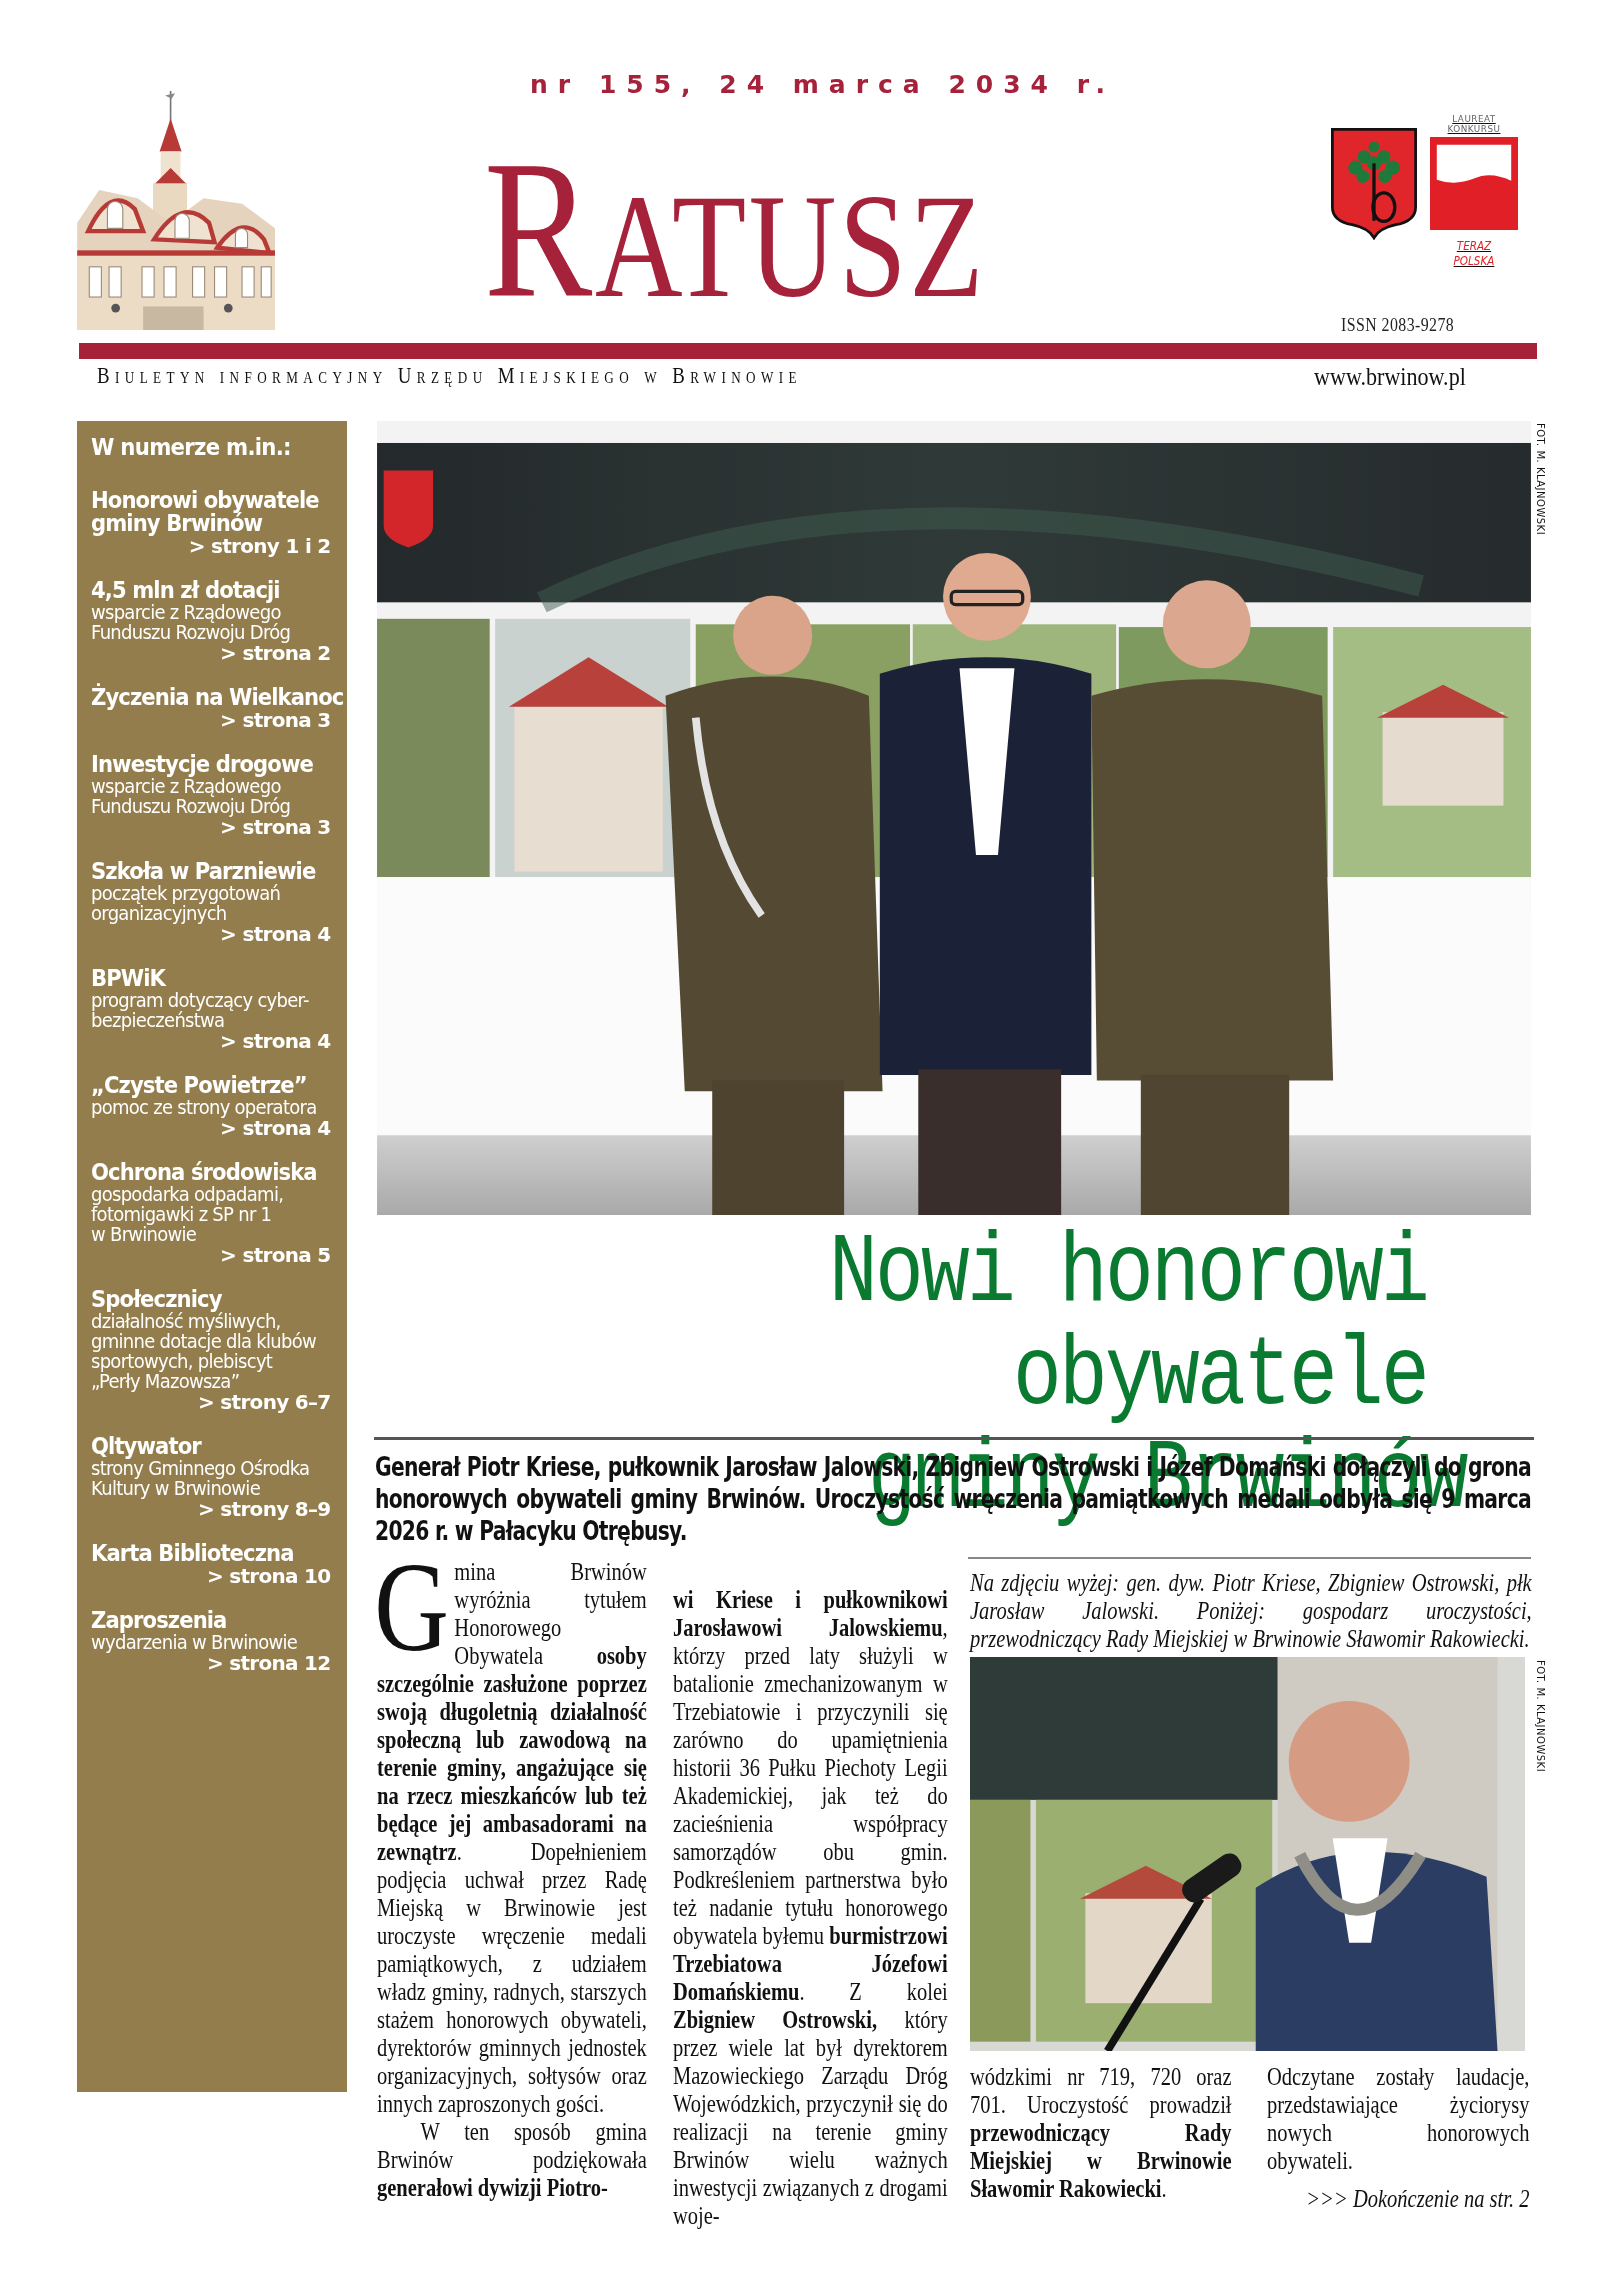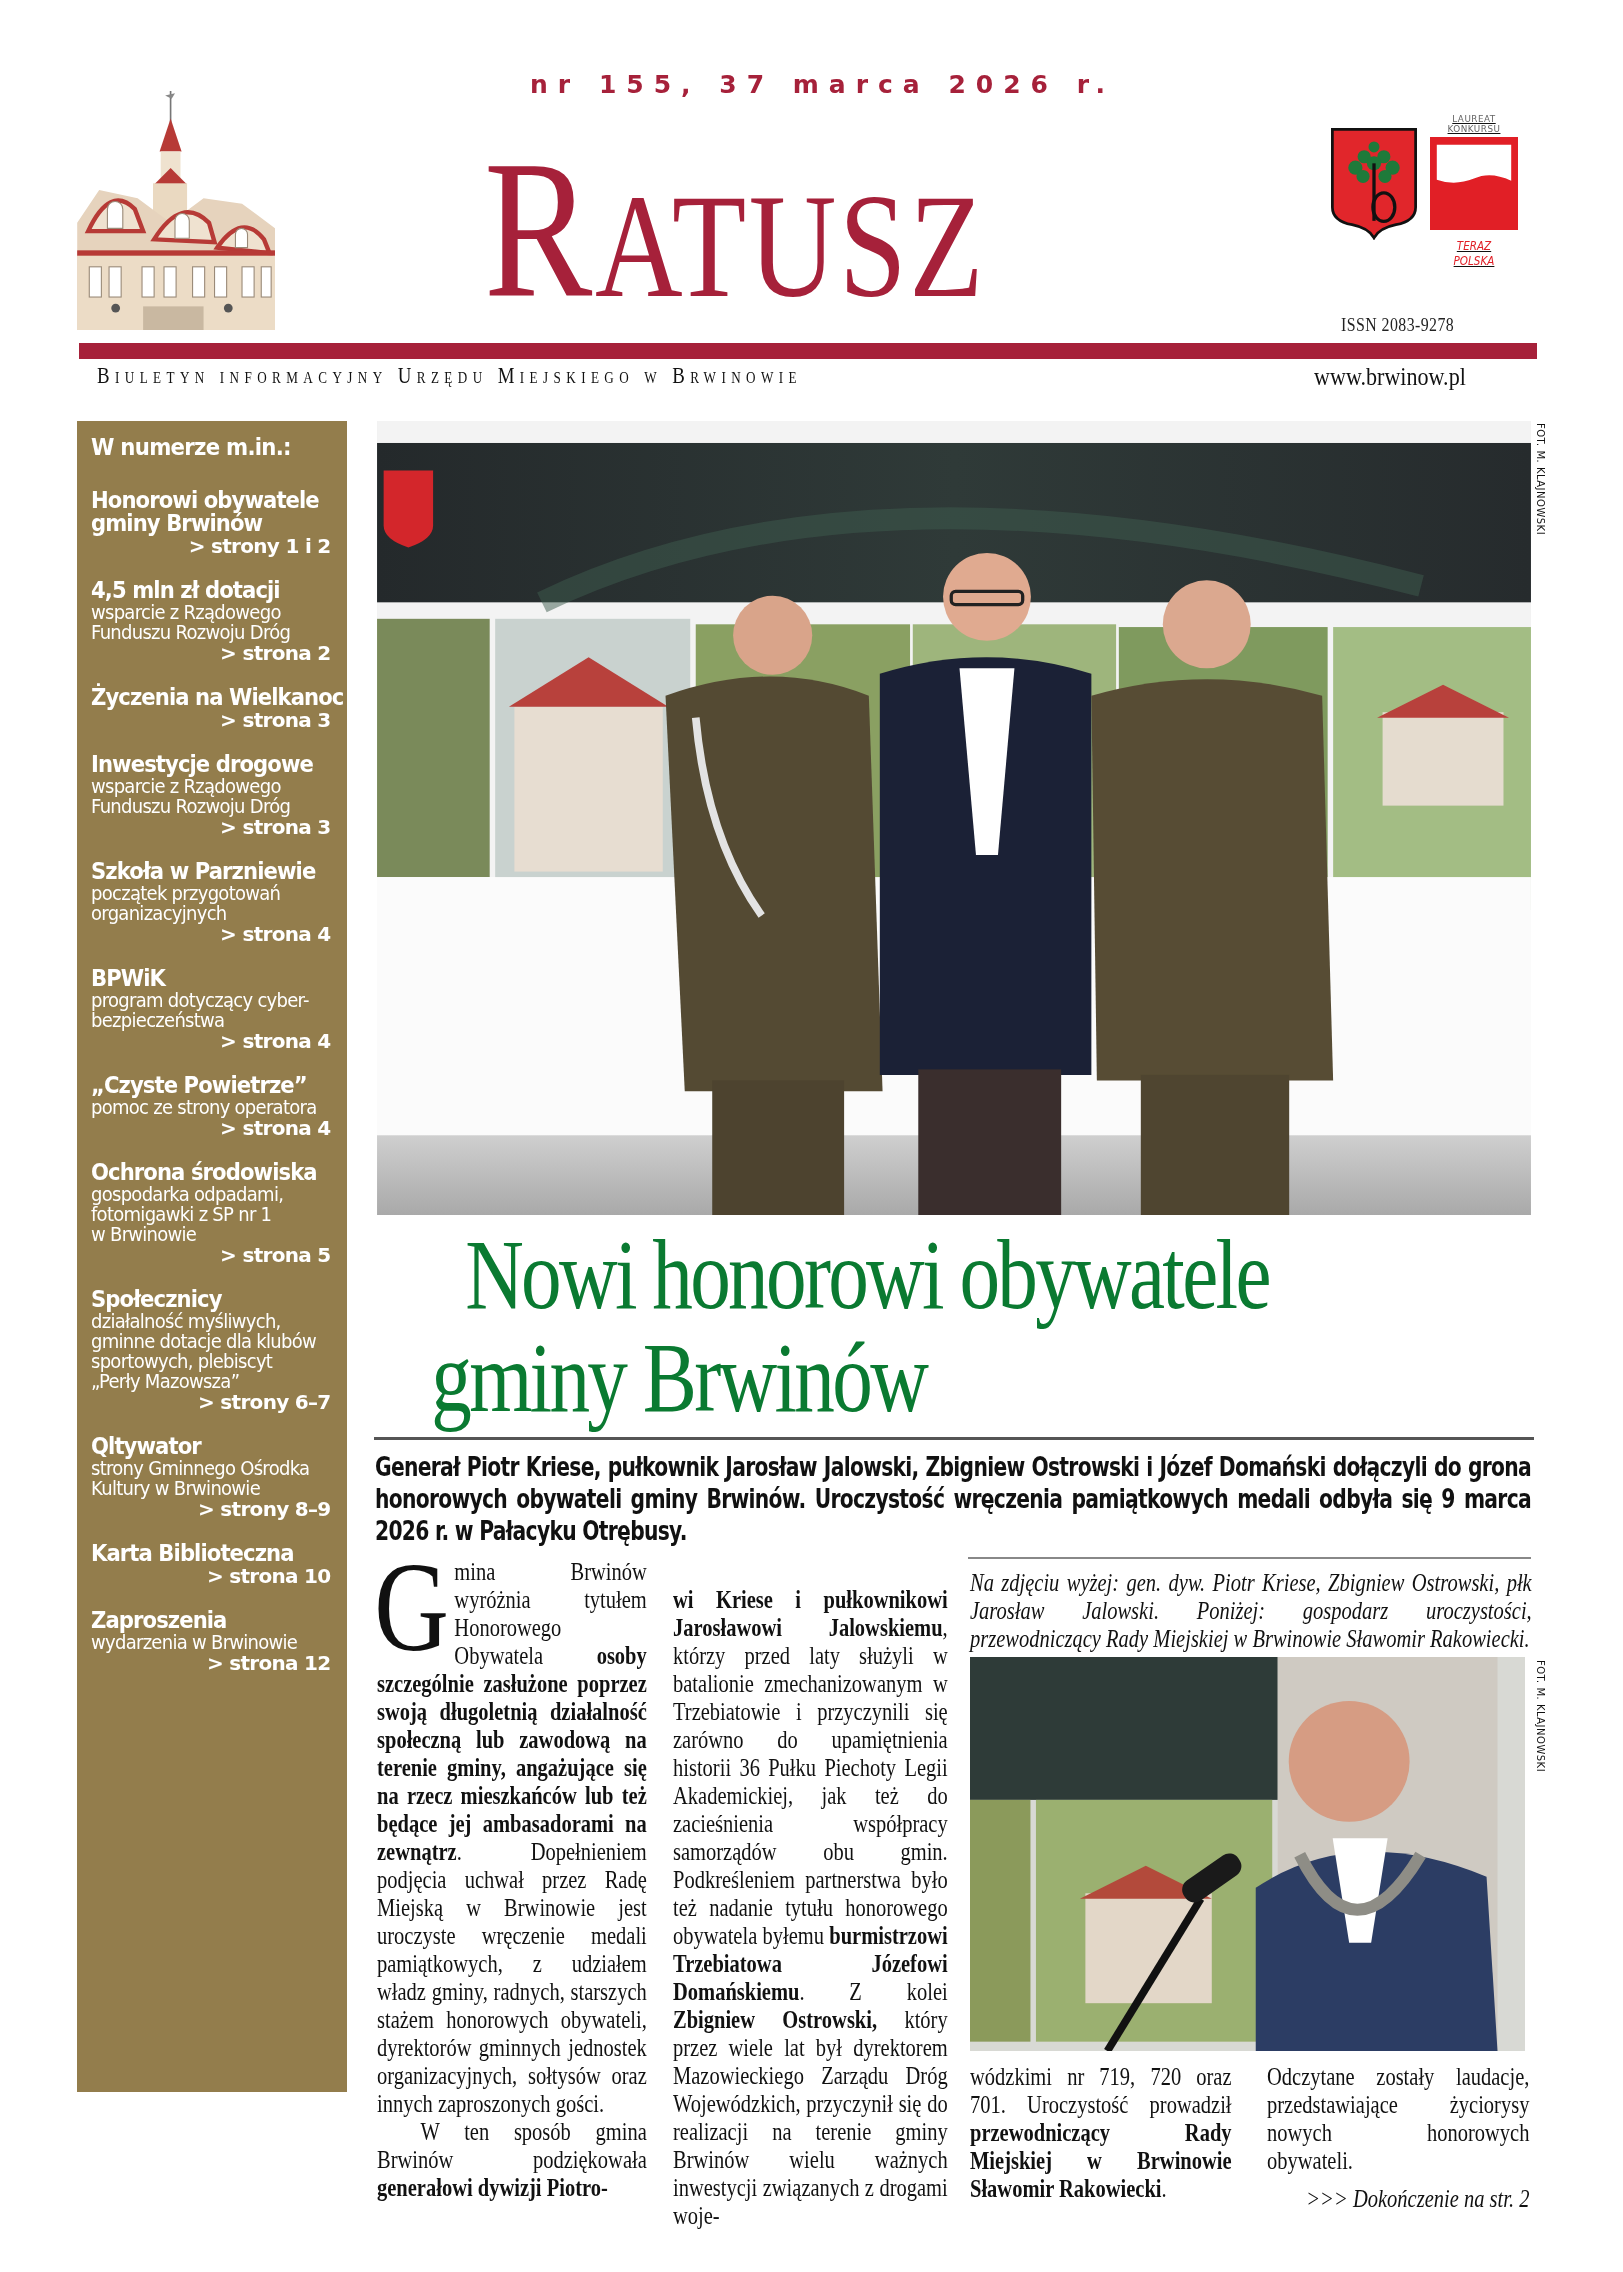--- a/index.html
+++ b/index.html
@@ -31,21 +31,21 @@
   .toc-desc { font-size: 20px; line-height: 20px; letter-spacing: -0.8px; transform: scaleX(0.9); transform-origin: left top; white-space: nowrap; }
   .toc-page { font-weight: bold; font-size: 20px; line-height: 22px; text-align: right; letter-spacing: -0.7px; padding-right: 2.2px; }
 
   
   #main-photo { left: 377px; top: 421px; width: 1154px; height: 794px; overflow: hidden; background: #e9e9e9; }
   .credit { font-family: "DejaVu Sans", sans-serif; font-size: 10px; color: #111; writing-mode: vertical-rl; letter-spacing: 0.5px; white-space: nowrap; }
   #credit1 { left: 1535px; top: 423px; }
   #credit2 { left: 1535px; top: 1660px; }
 
   
-  #headline { left: 377px; top: 1223px; width: 1154px; text-align: left; color: #0a7a31; font-family: Liberation Serif, serif; font-size: 99px; line-height: 103px; letter-spacing: -3.3px; }
+  #headline { left: 377px; top: 1223px; width: 1154px; text-align: right; color: #0a7a31; font-family: Liberation Mono, monospace; font-size: 99px; line-height: 103px; letter-spacing: -3.3px; }
   #headline span { display: inline-block; transform: scaleX(0.82); }
   #rule { left: 374px; top: 1437px; width: 1160px; height: 2.7px; background: #555; }
   #lead { left: 375px; top: 1451px; width: 1156px; font-family: "DejaVu Sans", sans-serif; font-weight: bold; font-size: 26px; line-height: 32px; letter-spacing: -0.9px; text-align: justify; color: #111; }
   #lead-inner { transform: scaleX(0.78); transform-origin: left top; width: 1482px; }
   #rule2 { left: 968px; top: 1557px; width: 563px; height: 1.6px; background: #888; }
 
   
   .col { font-family: "Liberation Serif", serif; font-size: 25px; line-height: 28px; text-align: justify; color: #111; hyphens: manual; }
   .col .inner { transform: scaleX(0.82); transform-origin: left top; }
   #col1 { left: 377px; top: 1558px; width: 269px; }
@@ -59,21 +59,21 @@
   #photo2 { left: 970px; top: 1657px; width: 555px; height: 394px; overflow: hidden; background: #cfd2cf; }
   #col3 { left: 970px; top: 2063px; width: 261px; }
   #col3 .inner { width: 319px; }
   #col4 { left: 1267px; top: 2063px; width: 262px; }
   #col4 .inner { width: 320px; }
   #continued { text-align: right; font-style: italic; }
 </style>
 </head>
 <body>
 
-<div id="issue-line" class="abs">nr 155, 37 marca 2026 r.</div>
+<div id="issue-line" class="abs">nr 155, 24 marca 2034 r.</div>
 
 <div id="townhall" class="abs">
   <svg width="374" height="239" viewBox="0 0 680 435">
 
     <line x1="170" y1="0" x2="170" y2="60" stroke="#777" stroke-width="3"></line>
     <polygon points="160,8 178,4 172,14" fill="#888"></polygon>
     <polygon points="150,110 170,50 190,110" fill="#b73a36"></polygon>
     <rect x="152" y="110" width="36" height="50" fill="#efe2cf" stroke="#8a6" stroke-width="0"></rect>
     <polygon points="140,170 170,140 200,170" fill="#b73a36"></polygon>
     <rect x="138" y="168" width="62" height="70" fill="#ead9c1"></rect>

